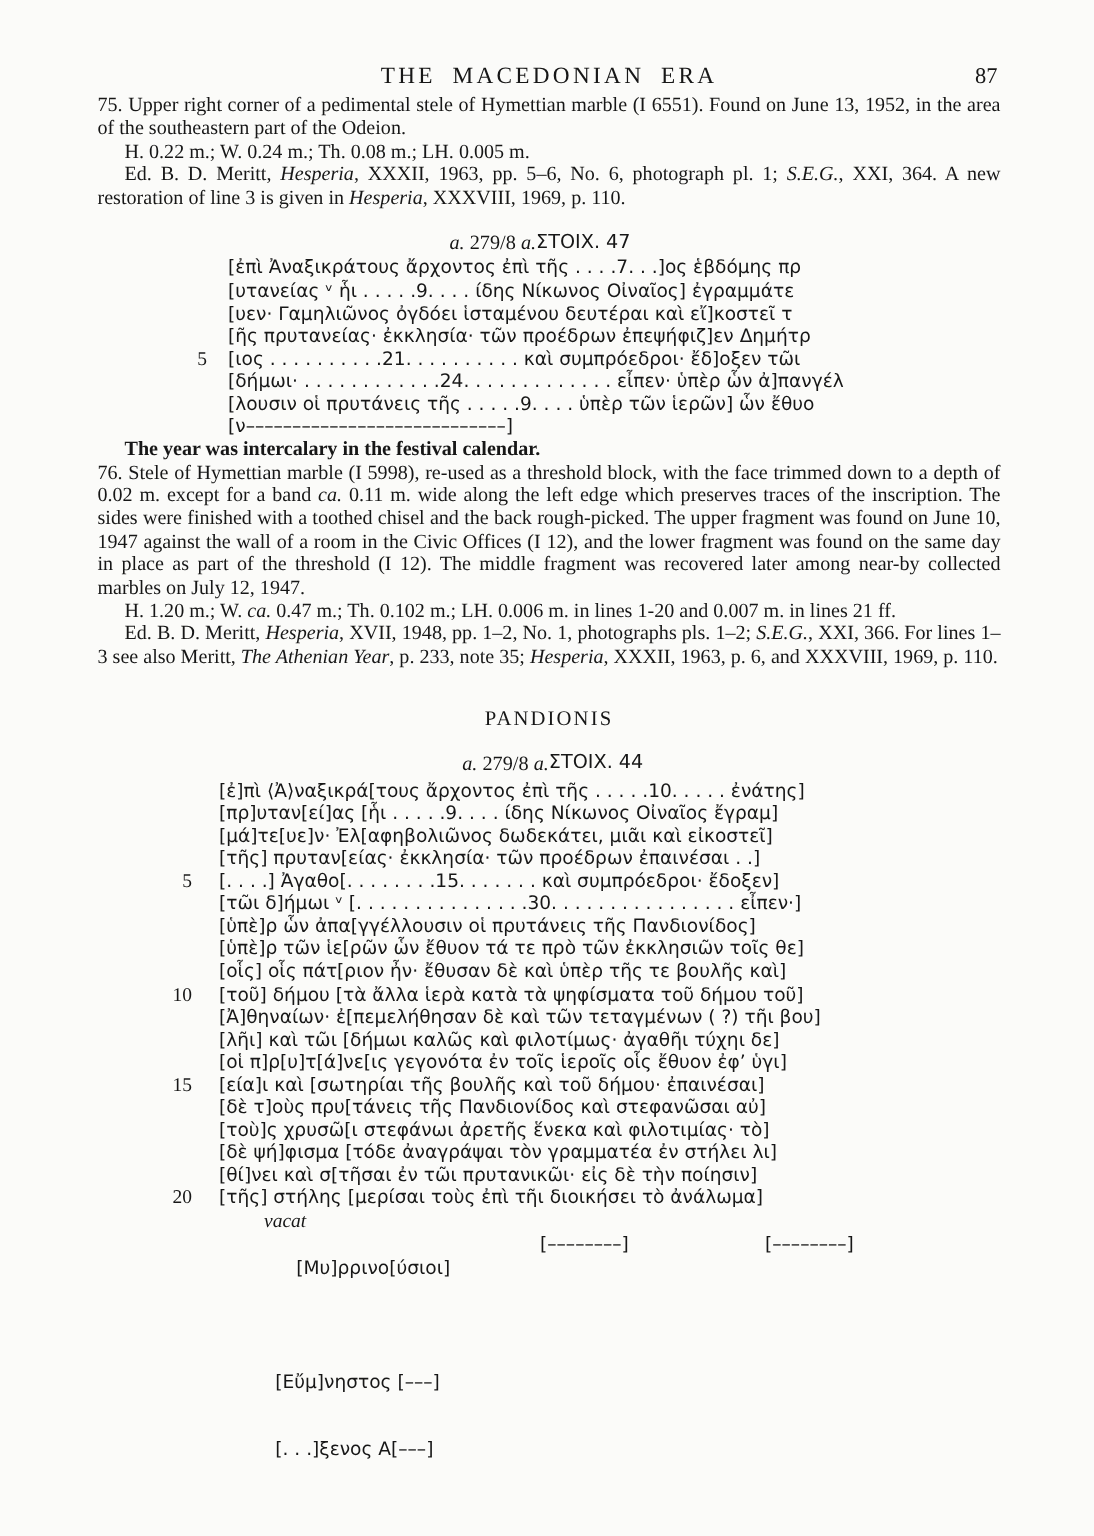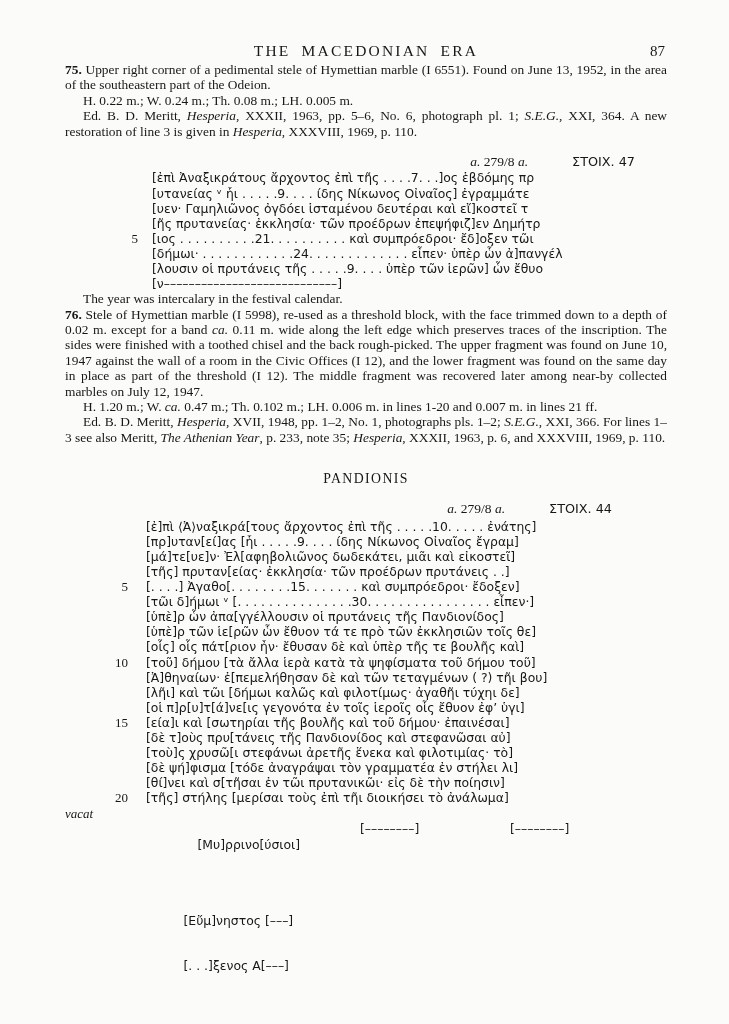--- a/index.html
+++ b/index.html
@@ -15,46 +15,46 @@
     overflow:hidden;
   }
   .running-head{position:relative;height:20px;}
   .title{position:absolute;left:0;right:0;text-align:center;font-size:15.5px;letter-spacing:2.2px;word-spacing:5px;}
   .pageno{position:absolute;right:2px;top:1px;font-size:15px;font-family:Liberation Serif, serif;}
 
   p.body{margin:0;font-size:13.4px;line-height:15.4px;}
   .just{text-align:justify;}
   .ind{text-indent:18px;}
   .i{font-style:italic;}
-  .b{font-weight:bold;}
+  .b{font-weight:normal;}
 
   .desc75{margin-top:22px;}
   .dims{margin-top:5px;}
   .edition{margin-top:6px;}
-  .note{margin-top:12px;}
+  .note{margin-top:12px;font-weight:bold;}
   .desc76{margin-top:17px;}
 
-  .hrow{display:flex;justify-content:flex-end;font-size:13.5px;line-height:15.4px;gap:44px;}
+  .hrow{display:flex;justify-content:center;font-size:13.5px;line-height:15.4px;}
   .h75{margin-top:15px;padding-left:20px;padding-right:32px;}
   .h76{margin-top:14px;padding-left:60px;padding-right:55px;}
   .stoich{font-family:"DejaVu Sans","Liberation Serif",sans-serif;font-size:12.8px;}
 
   .greek{font-family:"DejaVu Sans","DejaVu Serif",sans-serif;}
   .gblock{font-size:12.4px;}
   .g75{margin-top:1px;margin-left:43px;}
   .g76{margin-top:2px;margin-left:37px;}
   .gline{display:flex;line-height:15.1px;align-items:flex-end;}
   .gline .ln{font-family:"Liberation Serif",serif;font-size:13px;text-align:right;box-sizing:border-box;}
   .g75 .gline .ln{flex:0 0 44px;padding-right:14px;}
   .g76 .gline .ln{flex:0 0 44px;padding-right:18px;}
   .gtext{white-space:pre;}
 
   .tribe{margin-top:26px;text-align:center;font-size:13.8px;letter-spacing:1.4px;}
 
-  .vacat{margin-top:1px;font-style:italic;font-size:13px;line-height:15px;}
+  .vacat{margin-left:111px;margin-top:1px;font-style:italic;font-size:13px;line-height:15px;}
   .names{margin-left:81px;font-size:12.4px;}
   .nrow{position:relative;line-height:15.2px;white-space:pre;}
   .nrow .c1{padding-left:6px;}
   .nrow .c1.deme{padding-left:20px;}
   .nrow .c2{position:absolute;left:214px;top:0;}
   .nrow .c3{position:absolute;left:364px;top:0;}
 </style>
 </head>
 <body>
 
@@ -145,21 +145,21 @@
           <span class="gtext">[πρ]υταν[εί]ας [ἧι . . . . .9. . . . ίδης Νίκωνος Οἰναῖος ἔγραμ]</span>
         </div>
 
         <div class="gline">
           <span class="ln"></span>
           <span class="gtext">[μά]τε[υε]ν· Ἐλ[αφηβολιῶνος δωδεκάτει, μιᾶι καὶ εἰκοστεῖ]</span>
         </div>
 
         <div class="gline">
           <span class="ln"></span>
-          <span class="gtext">[τῆς] πρυταν[είας· ἐκκλησία· τῶν προέδρων πρυτάνεις . .]</span>
+          <span class="gtext">[τῆς] πρυταν[είας· ἐκκλησία· τῶν προέδρων ἐπαινέσαι . .]</span>
         </div>
 
         <div class="gline">
           <span class="ln">5</span>
           <span class="gtext">[. . . .] Ἀγαθο[. . . . . . . .15. . . . . . . καὶ συμπρόεδροι· ἔδοξεν]</span>
         </div>
 
         <div class="gline">
           <span class="ln"></span>
           <span class="gtext">[τῶι δ]ήμωι ᵛ [. . . . . . . . . . . . . . .30. . . . . . . . . . . . . . . . εἶπεν·]</span>

